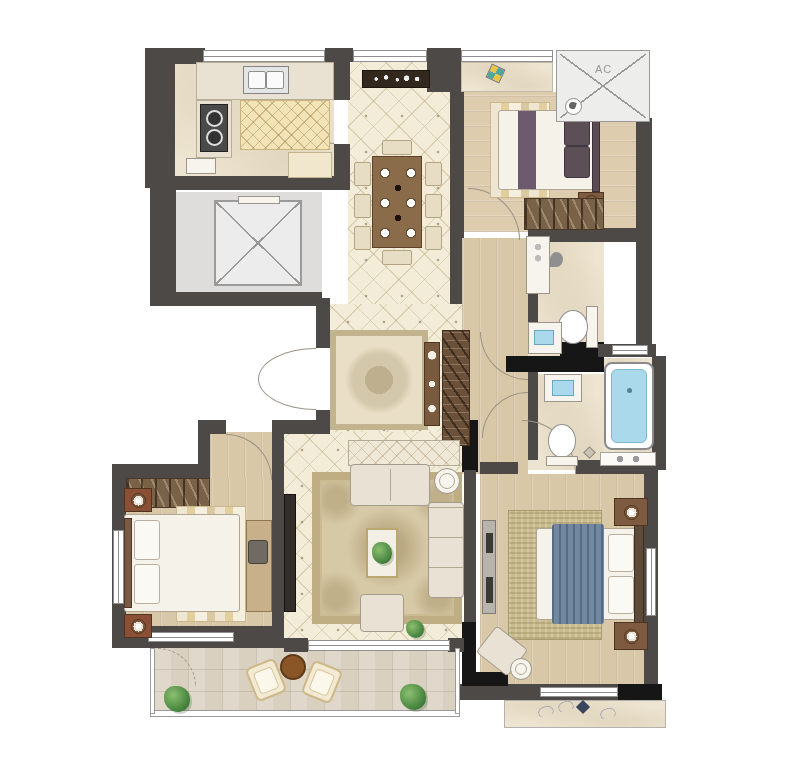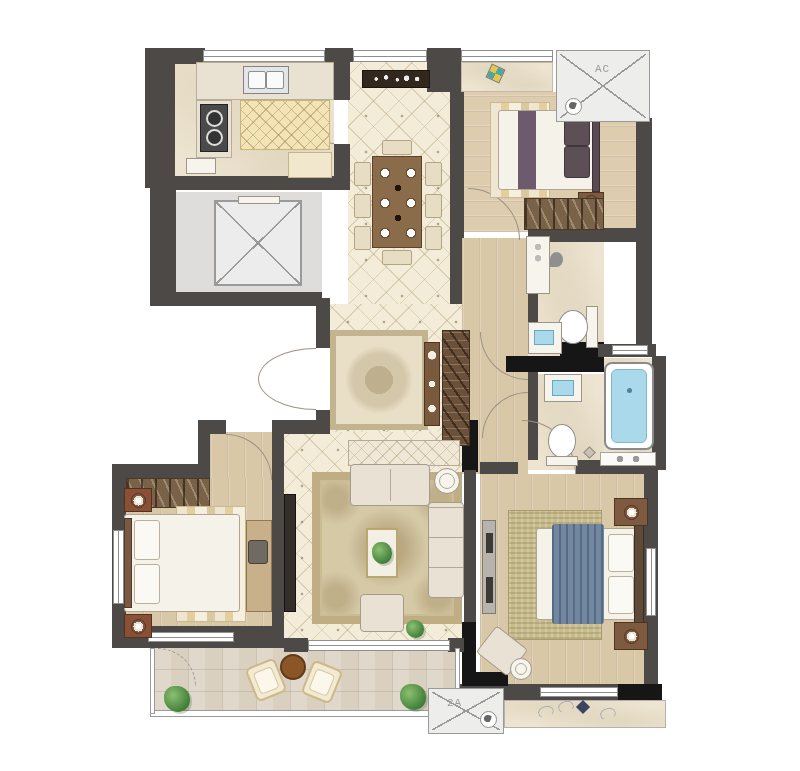--- a/index.html
+++ b/index.html
@@ -1,17 +1,17 @@
 <!DOCTYPE html>
 <html><head>
 <meta charset="utf-8">
 <style>
   html,body{margin:0;padding:0;background:#fff;}
   .plan{position:relative;width:800px;height:771px;background:#ffffff;overflow:hidden;
-        font-family:Liberation Mono, monospace;}
+        font-family:Liberation Sans, sans-serif;}
   .abs{position:absolute;box-sizing:border-box;}
   
   .w{background:#4d4946;}
   .wb{background:#161616;}
   
   .win{background:#fff;border:1px solid #8f8f8f;}
   .win::after{content:"";position:absolute;left:0;right:0;top:50%;height:1px;margin-top:-.5px;background:#8f8f8f;}
   .winv{background:#fff;border:1px solid #8f8f8f;}
   .winv::after{content:"";position:absolute;top:0;bottom:0;left:50%;width:1px;margin-left:-.5px;background:#8f8f8f;}
   
@@ -327,20 +327,15 @@
   <div class="abs swirl" style="left:538px;top:706px;"></div>
   <div class="abs swirl" style="left:558px;top:701px;"></div>
   <div class="abs swirl" style="left:600px;top:708px;"></div>
   <div class="abs diamond" style="left:578px;top:702px;width:10px;height:10px;"></div>
 
   <div class="abs acbox" style="left:556px;top:50px;width:94px;height:72px;">
     <div class="abs cross" style="inset:3px;"></div>
     <span class="aclabel" style="left:38px;top:12px;">AC</span>
     <span class="fan" style="left:8px;bottom:6px;"></span>
   </div>
-  <div class="abs acbox" style="left:428px;top:688px;width:76px;height:46px;">
-    <div class="abs cross" style="inset:3px;"></div>
-    <span class="aclabel" style="left:18px;top:8px;">2A</span>
-    <span class="fan" style="right:6px;bottom:5px;"></span>
-  </div>
 
 
 </div>
 
 </body></html>

